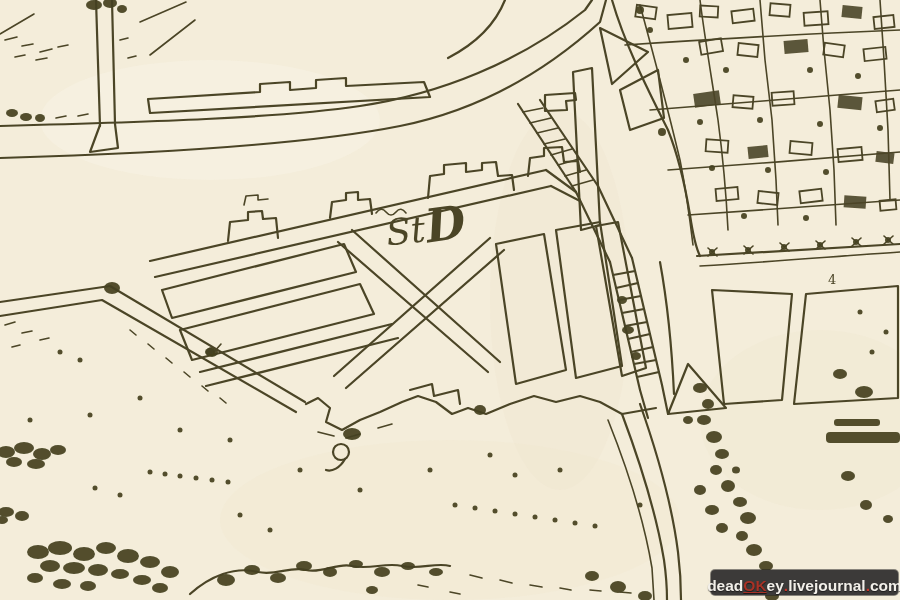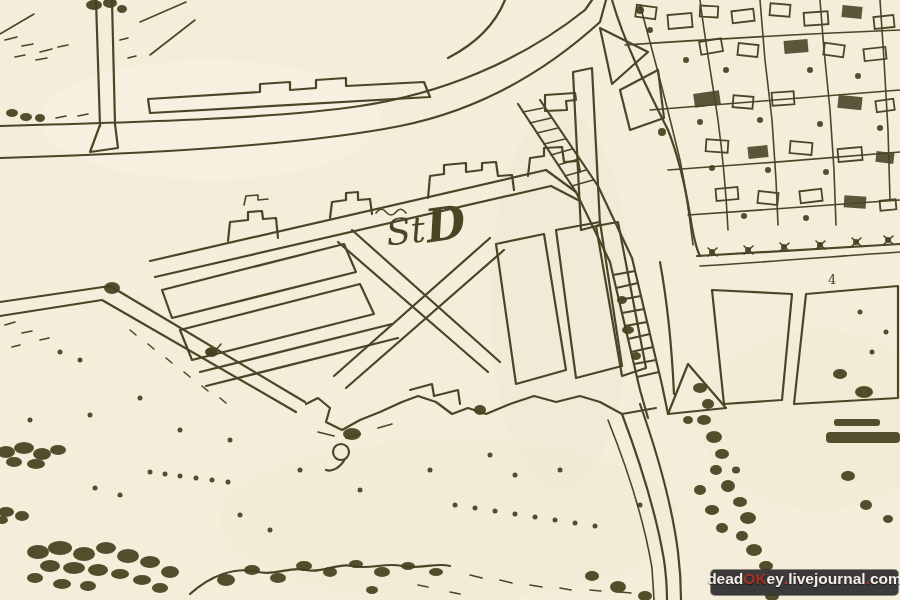--- a/index.html
+++ b/index.html
@@ -7,25 +7,25 @@
   .stage{position:relative;width:900px;height:600px;background:var(--paper,#f4edda);}
   svg{position:absolute;left:0;top:0;}
   .ink{stroke:var(--ink,#4b4527);fill:none;stroke-linecap:round;stroke-linejoin:round;}
   .w1{stroke-width:1.6}.w2{stroke-width:2.2}
   .blob{fill:var(--vegetation,#44411f);stroke:none;opacity:.92}
   .bld{stroke:var(--ink,#4b4527);fill:none;stroke-width:1.8}
   .bldf{fill:var(--ink,#4b4527);stroke:none;opacity:.9}
   .scriptlbl{font-family:"DejaVu Serif","Liberation Serif",serif;font-style:italic;fill:var(--ink,#4b4527);}
   .plotnum{font-family:"DejaVu Serif","Liberation Serif",serif;fill:var(--ink,#4b4527);}
   .watermark{position:absolute;left:711px;top:570px;width:187px;height:25px;
-    background:var(--wm-bg,#3c3a39);border-radius:4px;display:flex;align-items:flex-start;
+    background:var(--wm-bg,#3c3a39);border-radius:4px;display:flex;align-items:flex-end;
     justify-content:center;font-weight:bold;font-size:15.5px;letter-spacing:0;
     color:var(--wm-text,#f2efe9);text-shadow:0 1px 1px rgba(0,0,0,.55);
     box-shadow:0 0 0 1px rgba(30,30,30,.5);}
-  .wm-red{color:var(--wm-accent,#b02c20);}
+  .wm-red{color:var(--wm-accent,#b02c20);text-decoration:underline;}
   .wm-dot{color:var(--wm-accent2,#c5342a);}
 </style>
 </head>
 <body>
 
 <div class="stage">
 <svg width="900" height="600" viewBox="0 0 900 600">
   <defs>
     <filter id="soften" x="-5%" y="-5%" width="110%" height="110%">
       <feGaussianBlur stdDeviation="0.45"></feGaussianBlur>

